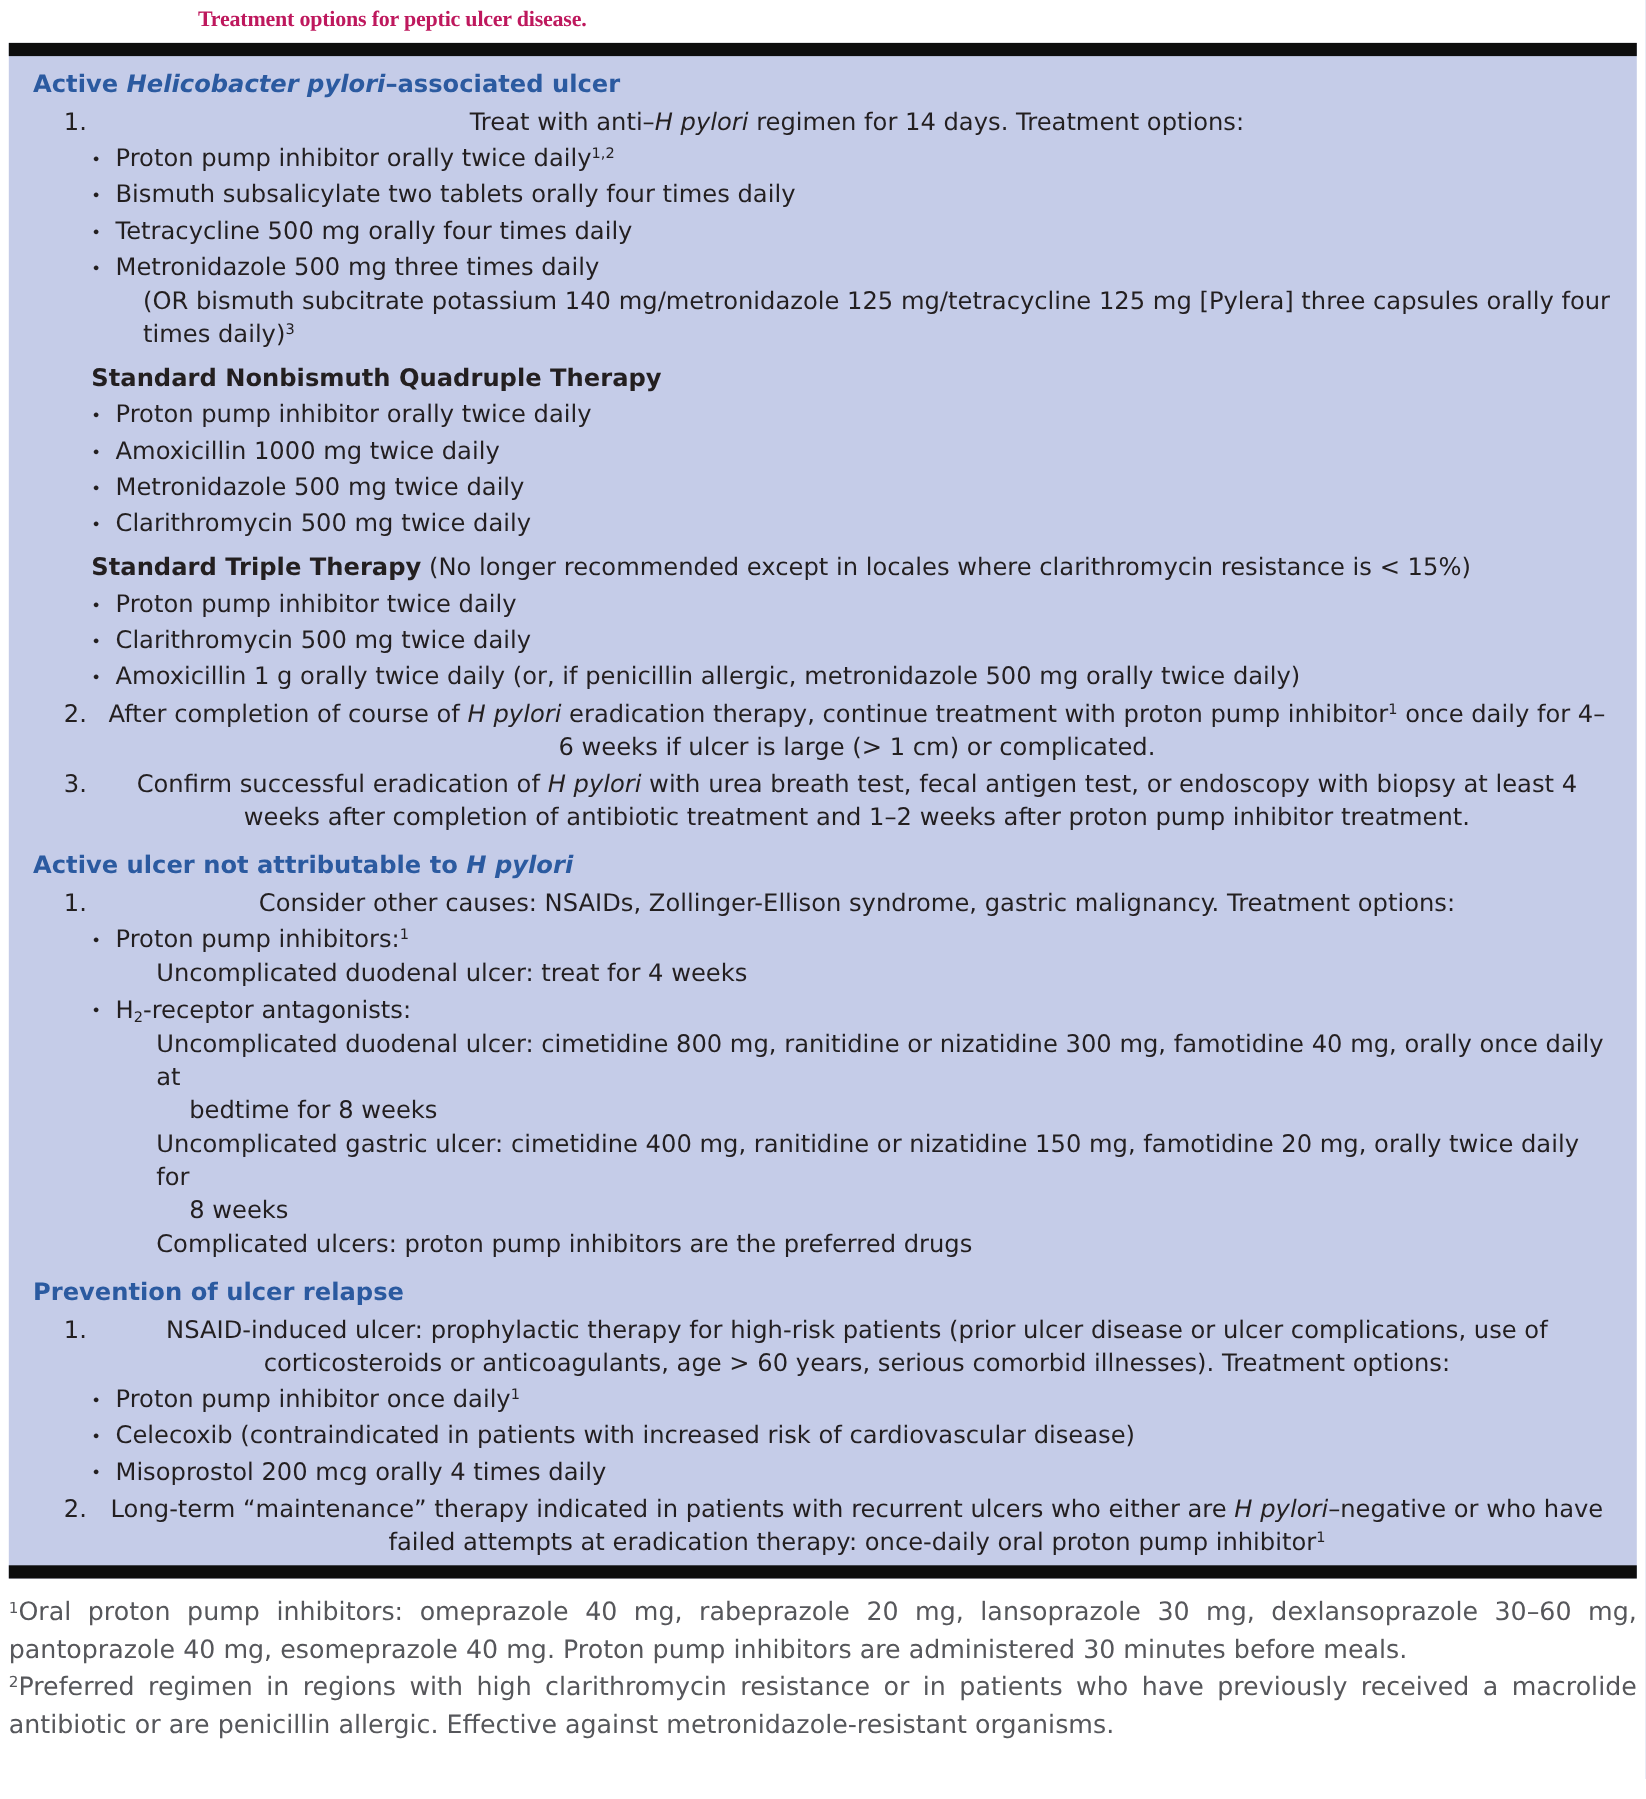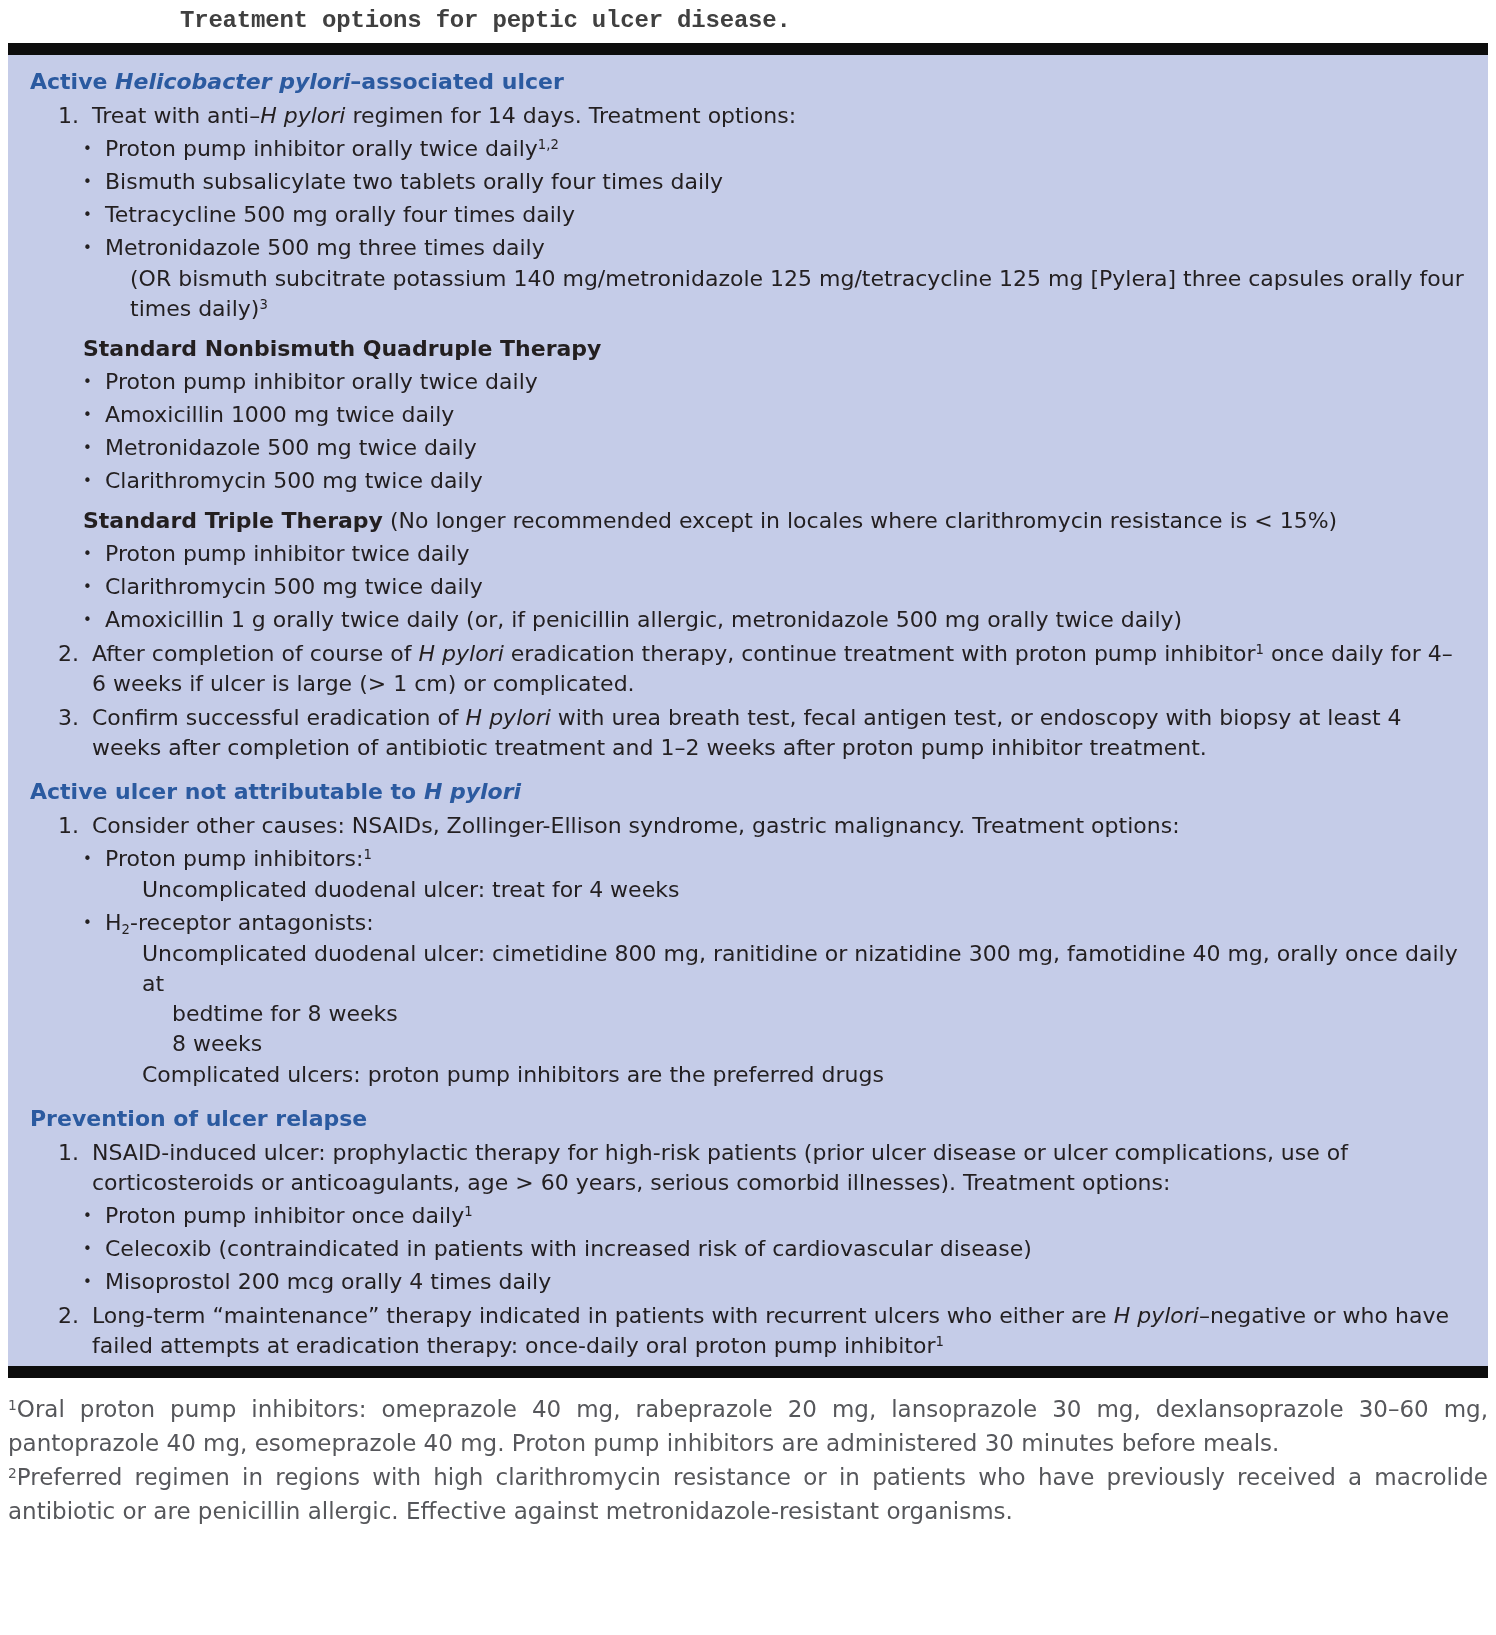--- a/index.html
+++ b/index.html
@@ -12,44 +12,44 @@
   html,body{margin:0;padding:0;}
   body{
     width:1496px;
     background:#ffffff;
     font-family:"DejaVu Sans","Liberation Sans",sans-serif;
     color:var(--body-text);
     -webkit-font-smoothing:antialiased;
   }
   .title{
     margin:7px 8px 9px 180px;
-    font-family:Liberation Mono, monospace;
+    font-family:Liberation Serif, serif;
     font-weight:bold;
-    font-size:24px;
+    font-size:20px;
     letter-spacing:-0.2px;
-    color:#404040;
+    color:#be185d;
   }
   .panel{
     margin:0 8px;
     background:var(--panel-bg);
     border-top:12px solid var(--bar-black);
     border-bottom:12px solid var(--bar-black);
     padding:10px 22px 5px 22px;
     font-size:22px;
   }
   .row{line-height:30px;}
   .section{
     color:var(--heading-blue);
     font-weight:bold;
     margin-top:14px;
   }
   .section:first-child{margin-top:2px;}
   .numbered{display:flex;margin-left:28px;margin-top:4px;}
   .numbered .marker{flex:0 0 34px;}
-  .numbered .body{flex:1;}
+  .numbered .body{flex:1;text-align:center;}
   .subhead{margin-left:53px;margin-top:10px;}
   .bullet{display:flex;margin-left:53px;margin-top:3px;}
   .bullet .dot{flex:0 0 22px;font-size:15px;}
   .bullet .body{flex:1;}
   .note{margin-left:100px;margin-top:1px;}
   .sub{margin-left:112px;margin-top:1px;}
   .sub2{margin-left:142px;}
   .t-i{font-style:italic;}
   .t-b{font-weight:bold;}
   .t-sup{font-size:0.60em;position:relative;top:-0.50em;line-height:0;}
@@ -138,20 +138,21 @@
         <span class="dot">•</span>
         <span class="body">Proton pump inhibitors:<span class="t-sup">1</span></span>
       </div>
       <div class="row sub">Uncomplicated duodenal ulcer: treat for 4 weeks</div>
       <div class="row bullet">
         <span class="dot">•</span>
         <span class="body">H<span class="t-sub">2</span>-receptor antagonists:</span>
       </div>
       <div class="row sub">Uncomplicated duodenal ulcer: cimetidine 800 mg, ranitidine or nizatidine 300 mg, famotidine 40 mg, orally once daily at</div>
       <div class="row sub2">bedtime for 8 weeks</div>
+      <div class="row sub">Uncomplicated gastric ulcer: cimetidine 400 mg, ranitidine or nizatidine 150 mg, famotidine 20 mg, orally twice daily for</div>
       <div class="row sub2">8 weeks</div>
       <div class="row sub">Complicated ulcers: proton pump inhibitors are the preferred drugs</div>
       <div class="row section">Prevention of ulcer relapse</div>
       <div class="row numbered">
         <span class="marker">1.</span>
         <span class="body">NSAID-induced ulcer: prophylactic therapy for high-risk patients (prior ulcer disease or ulcer complications, use of corticosteroids or anticoagulants, age &gt; 60 years, serious comorbid illnesses). Treatment options:</span>
       </div>
       <div class="row bullet">
         <span class="dot">•</span>
         <span class="body">Proton pump inhibitor once daily<span class="t-sup">1</span></span>

